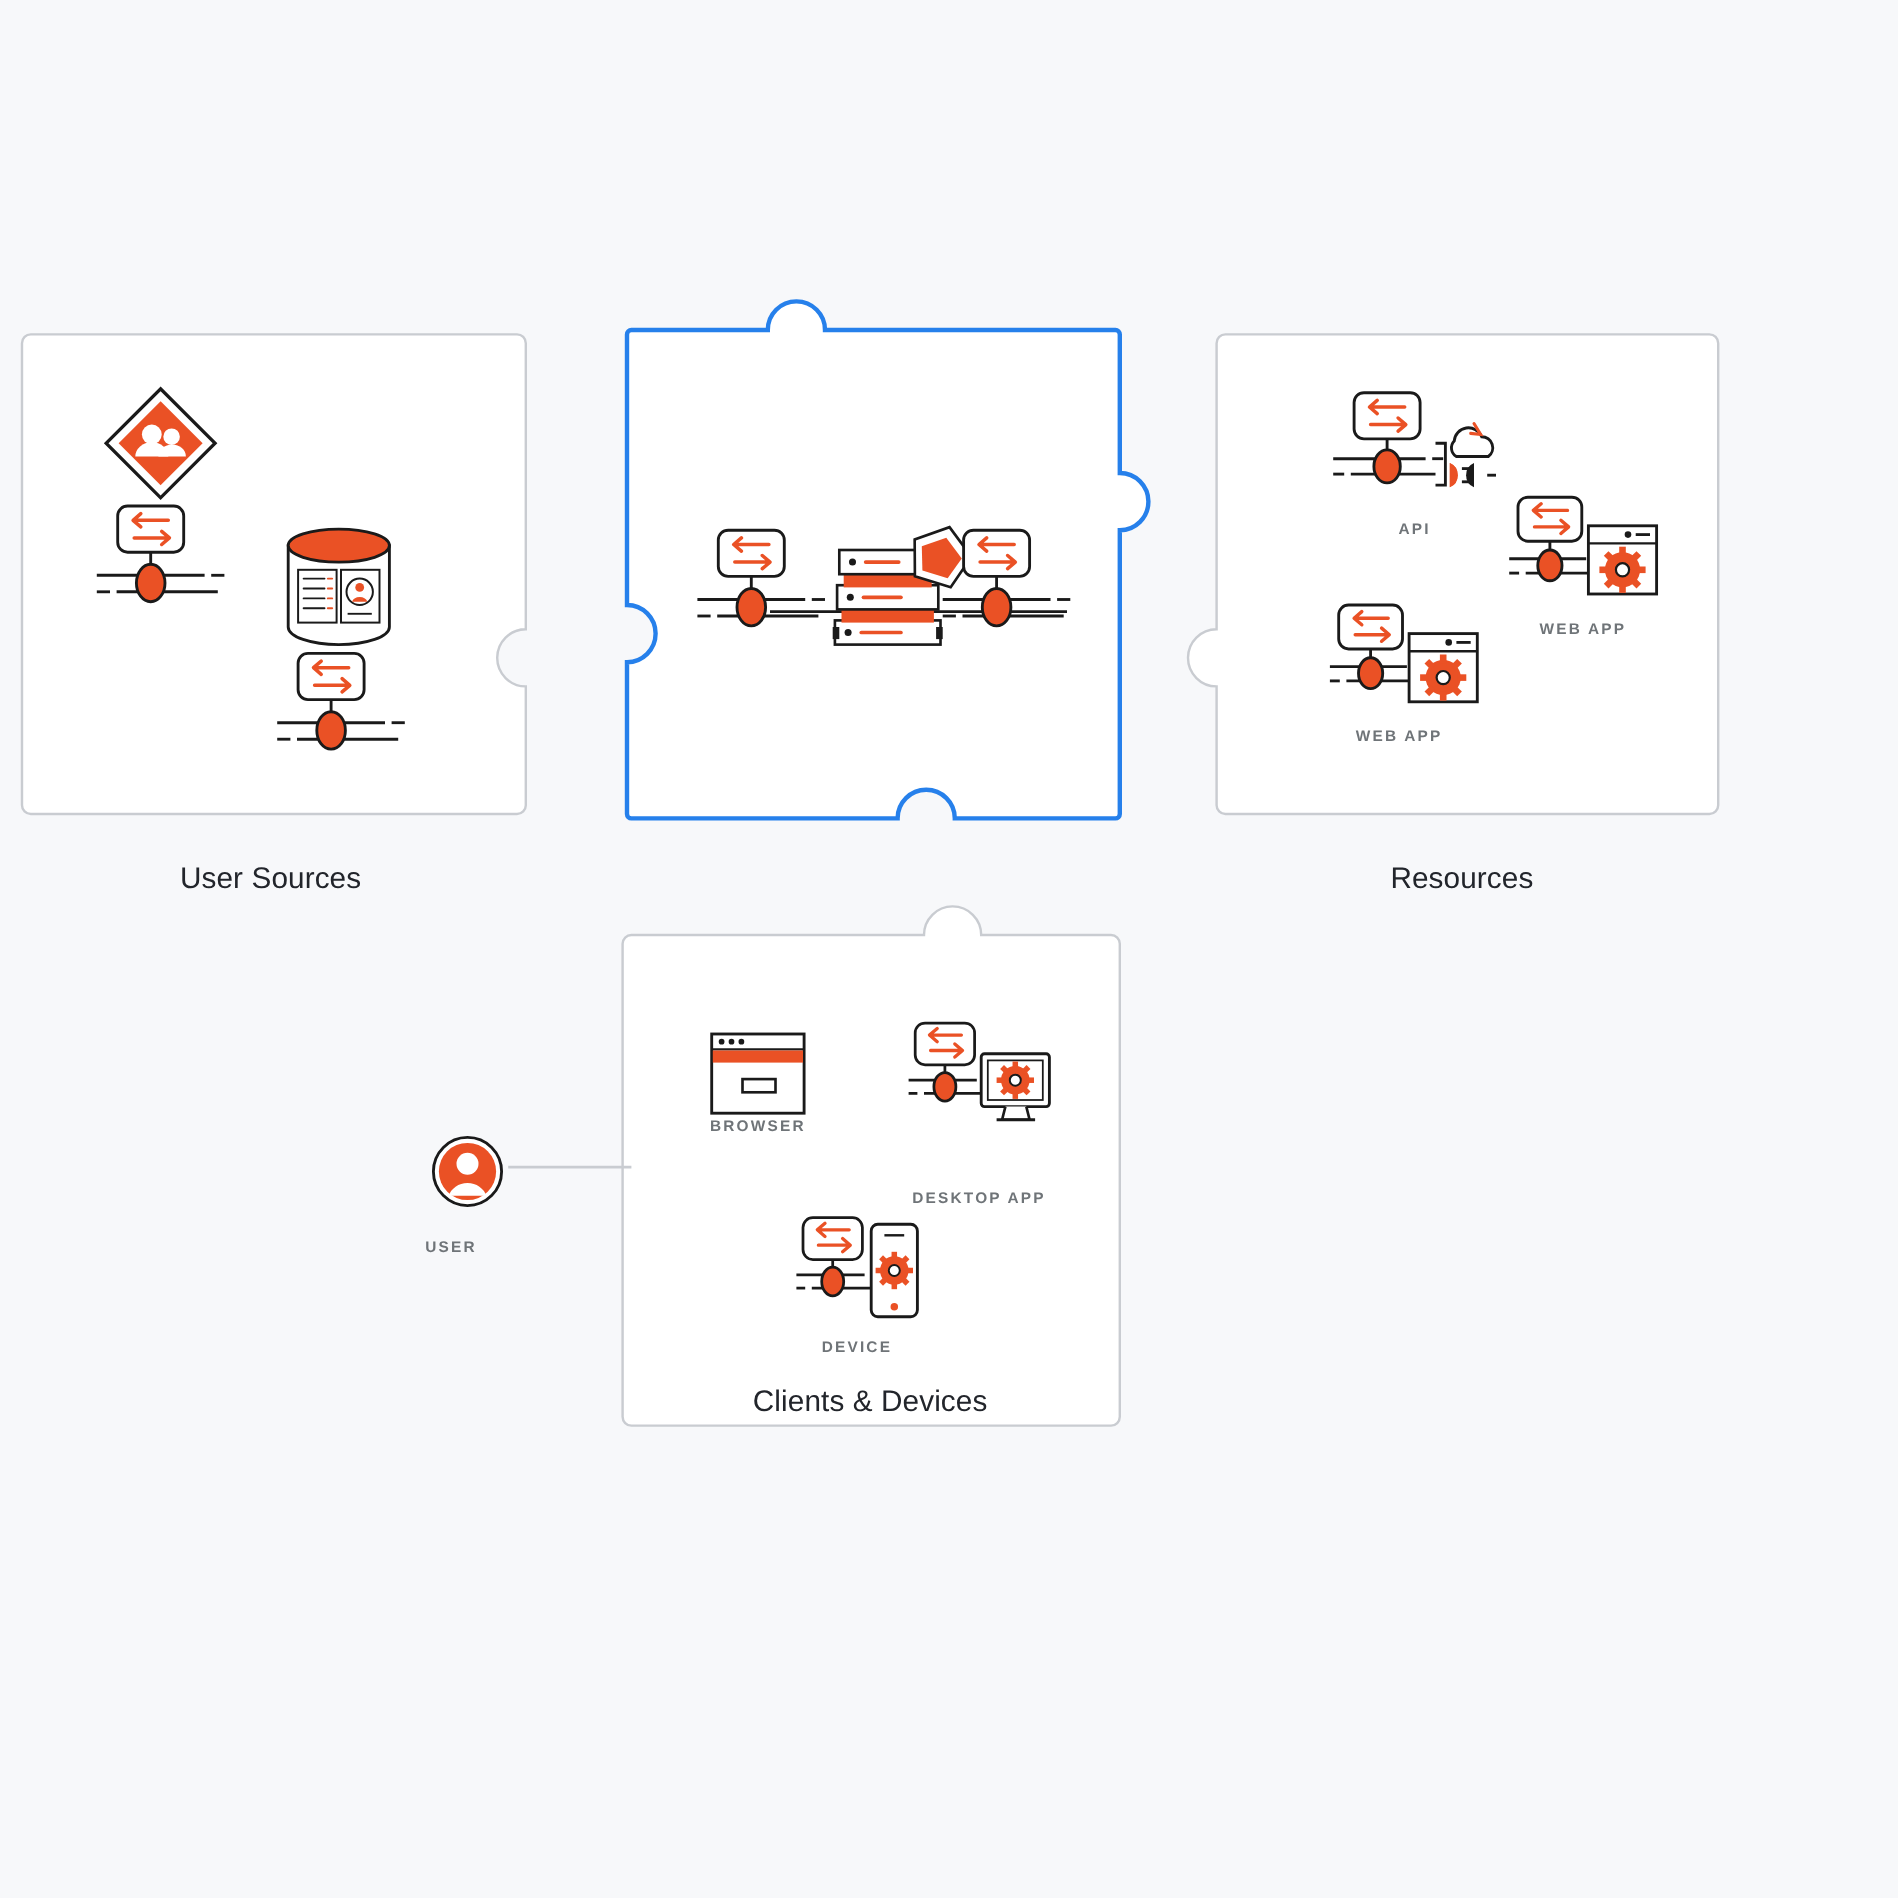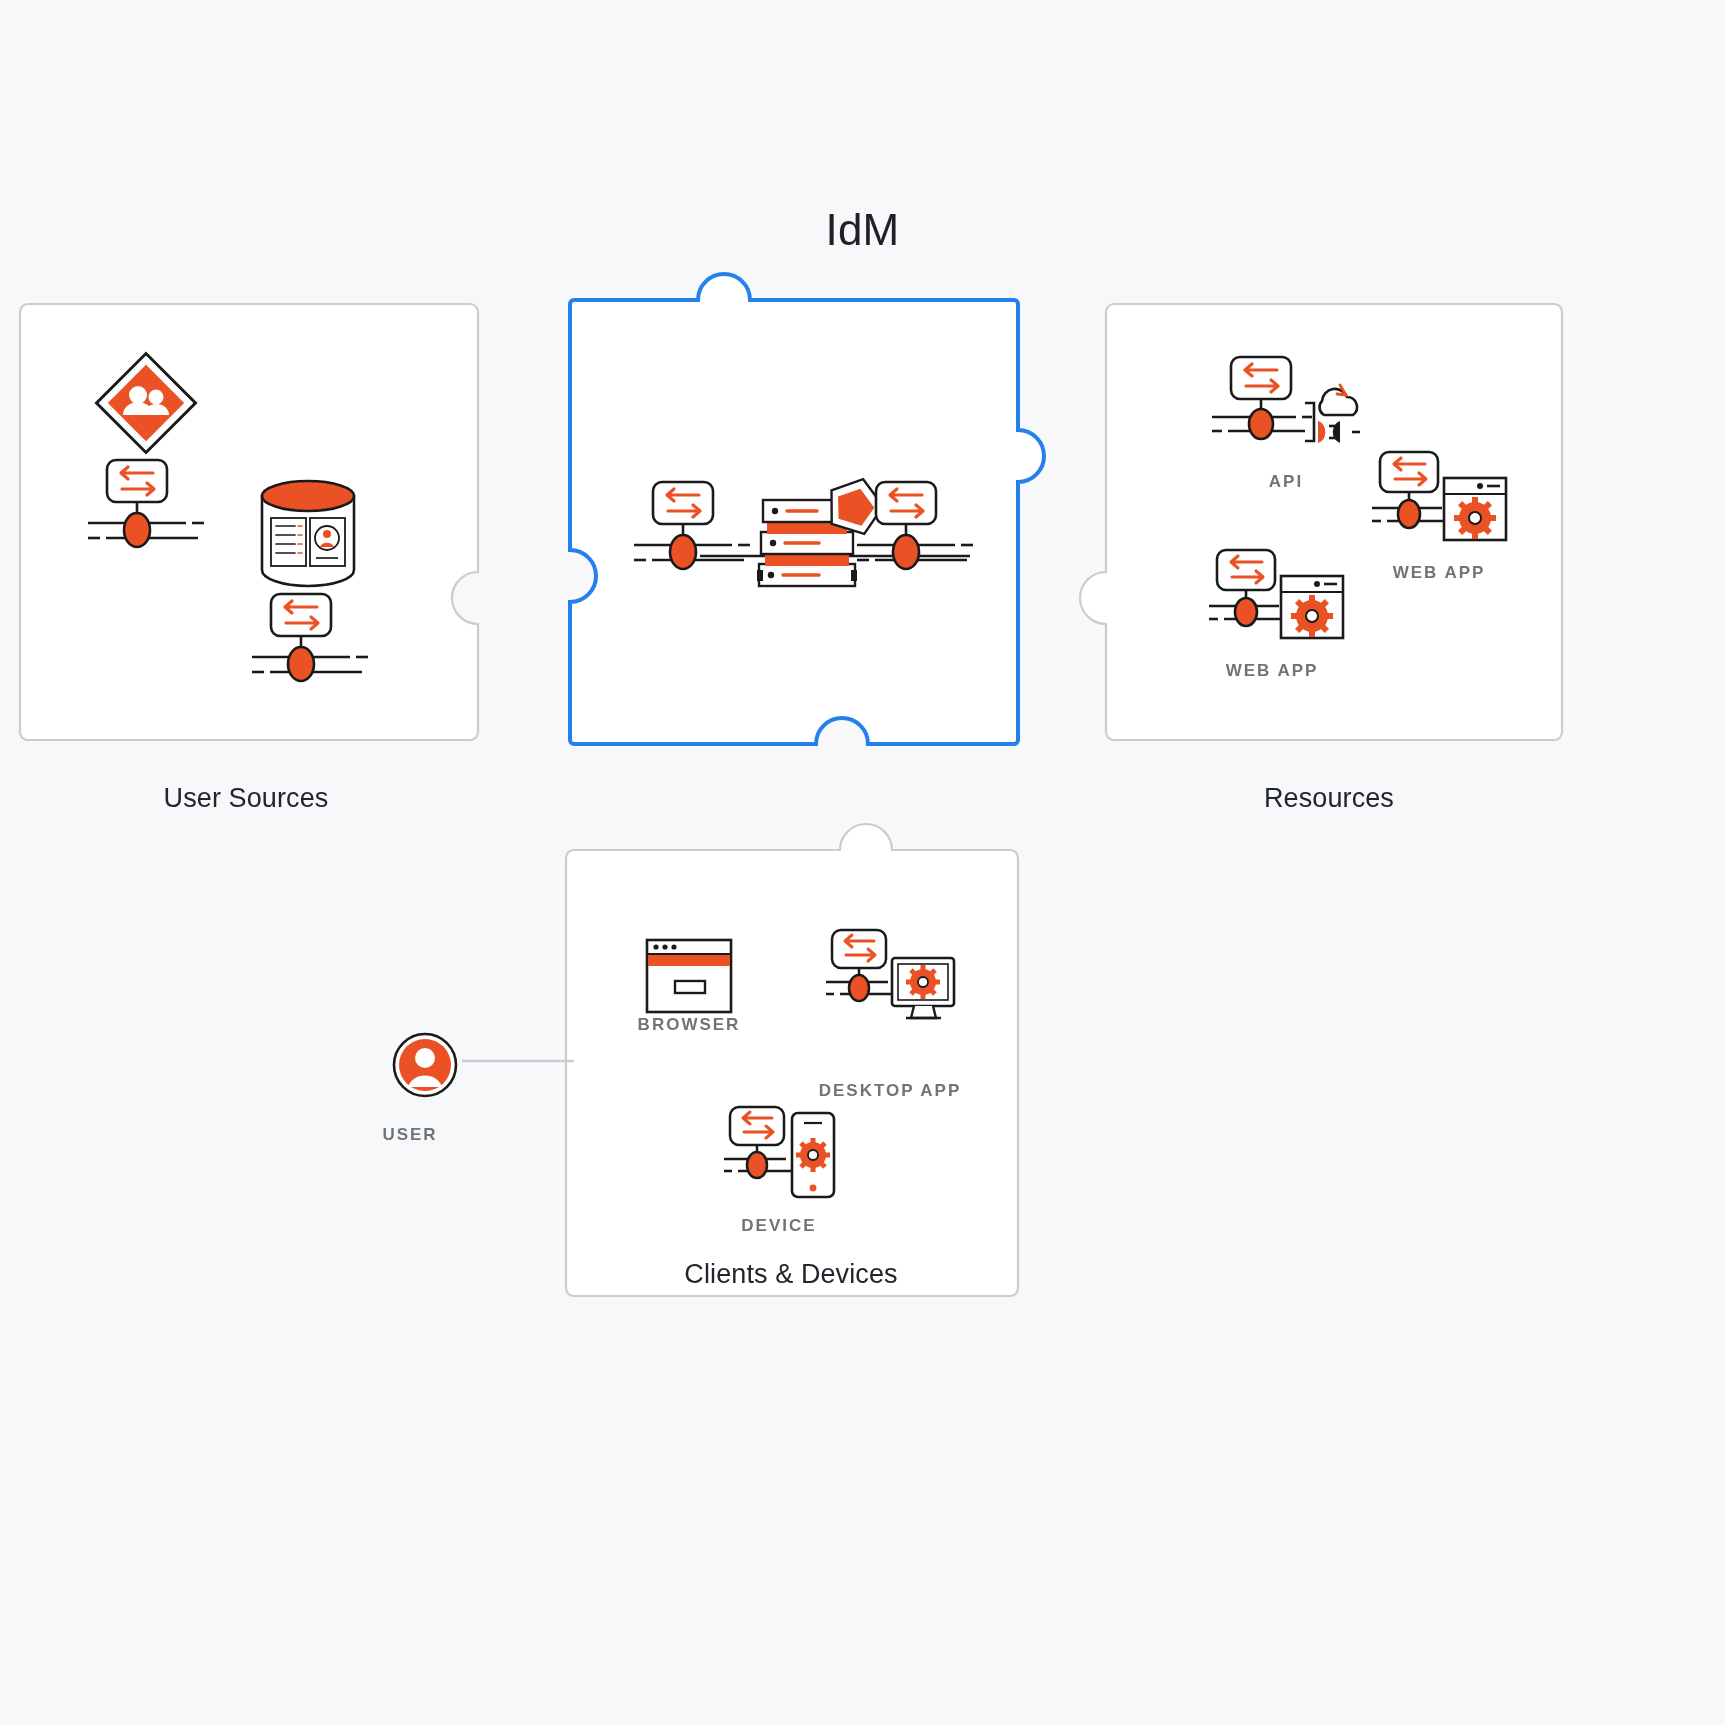--- a/index.html
+++ b/index.html
@@ -26,33 +26,32 @@
 
   .caption{
     position:absolute;text-align:center;
     font-size:27px;font-weight:500;color:#22252b;
     letter-spacing:.1px;width:520px;
   }
 
   
   .tile-label{
     position:absolute;text-align:center;
-    font-size:17px;font-weight:700;letter-spacing:2.0px;
+    font-size:14px;font-weight:700;letter-spacing:2.0px;
     color:#6f7478;width:300px;
   }
 
   .icon{position:absolute;}
   .icon svg{display:block;overflow:visible;}
 </style>
 </head>
 <body>
 
 <div class="stage">
 
-  <div class="title">IdM</div>
 
   <div class="panel" style="left:18px;top:296px;">
     <svg width="470" height="460" viewBox="0 0 470 460">
 
       <path d="M10,8 H452 a8,8 0 0 1 8,8 V276
                a26,26 0 0 0 0,52
                V436 a8,8 0 0 1 -8,8 H10 a8,8 0 0 1 -8,-8 V16 a8,8 0 0 1 8,-8 Z" fill="#ffffff" stroke="#c9ccd1" stroke-width="2.2"></path>
     </svg>
   </div>
   <div class="caption" style="left:-14px;top:783px;">User Sources</div>

